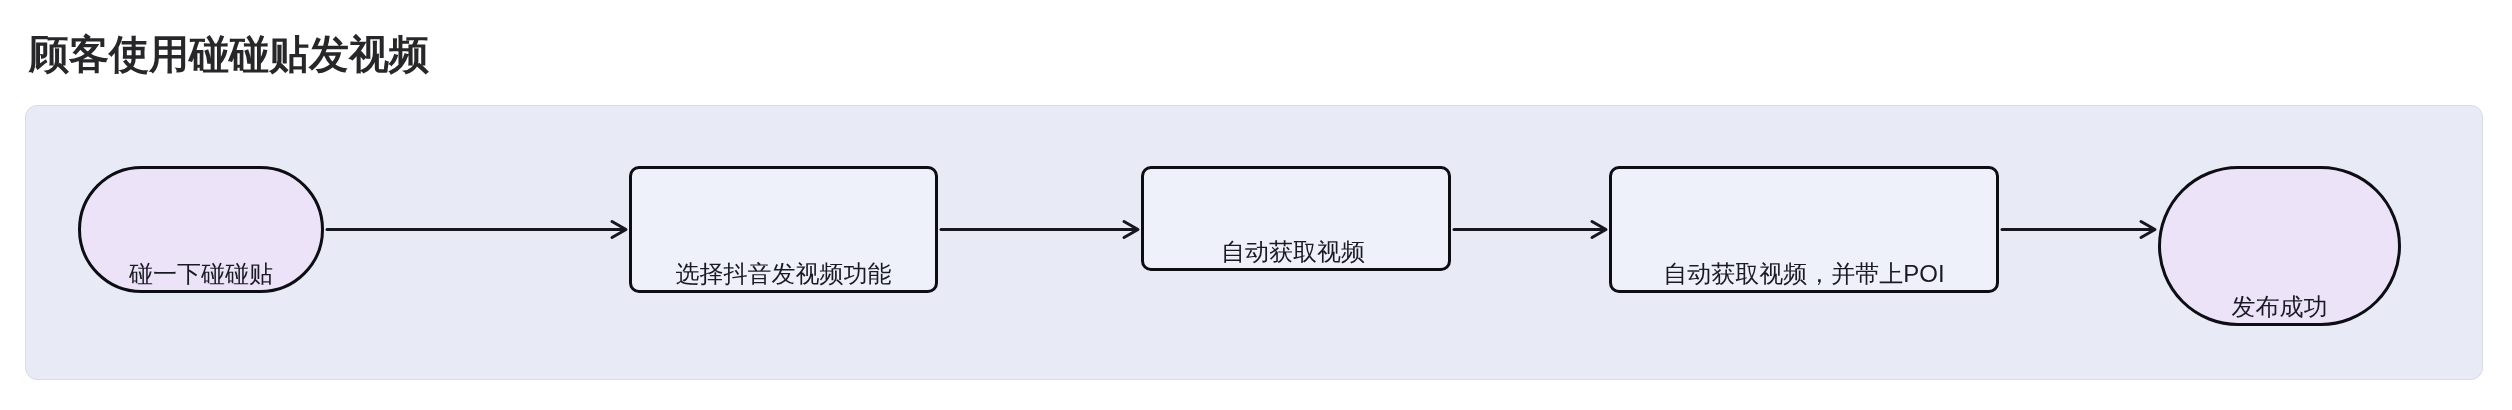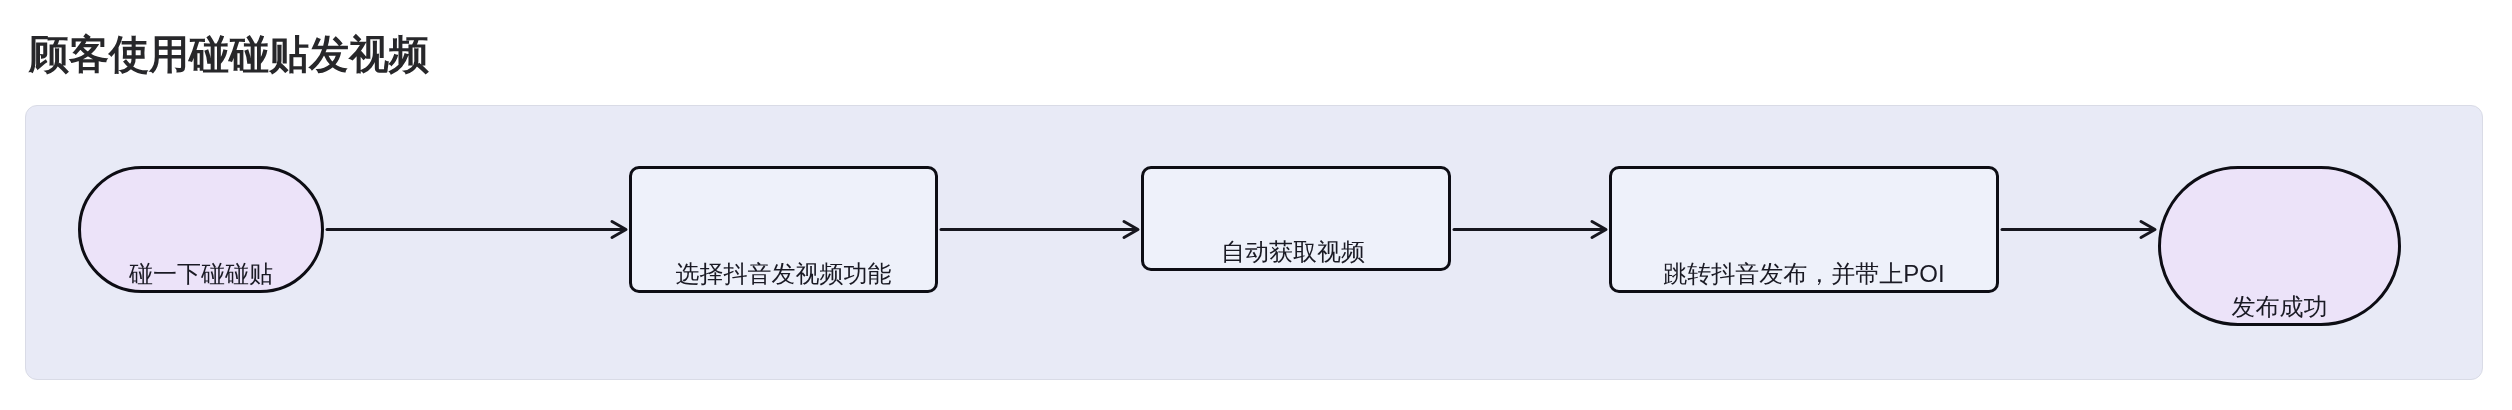--- a/index.html
+++ b/index.html
@@ -91,19 +91,19 @@
       <div class="node stadium" style="left: 52px; top: 60px; width: 246px; height: 127px;">
         <span>碰一下碰碰贴</span>
       </div>
       <div class="node rect" style="left: 603px; top: 60px; width: 309px; height: 127px;">
         <span>选择抖音发视频功能</span>
       </div>
       <div class="node rect" style="left: 1115px; top: 60px; width: 310px; height: 105px; padding-left: 8px;">
         <span>自动获取视频</span>
       </div>
       <div class="node rect" style="left: 1583px; top: 60px; width: 390px; height: 127px;">
-        <span>跳转抖音发布，并带上POI</span>
+        <span>自动获取视频，并带上POI</span>
       </div>
       <div class="node stadium" style="left: 2132px; top: 60px; width: 243px; height: 160px;">
         <span>发布成功</span>
       </div>
     </div>
 </div>
 
 </body></html>

